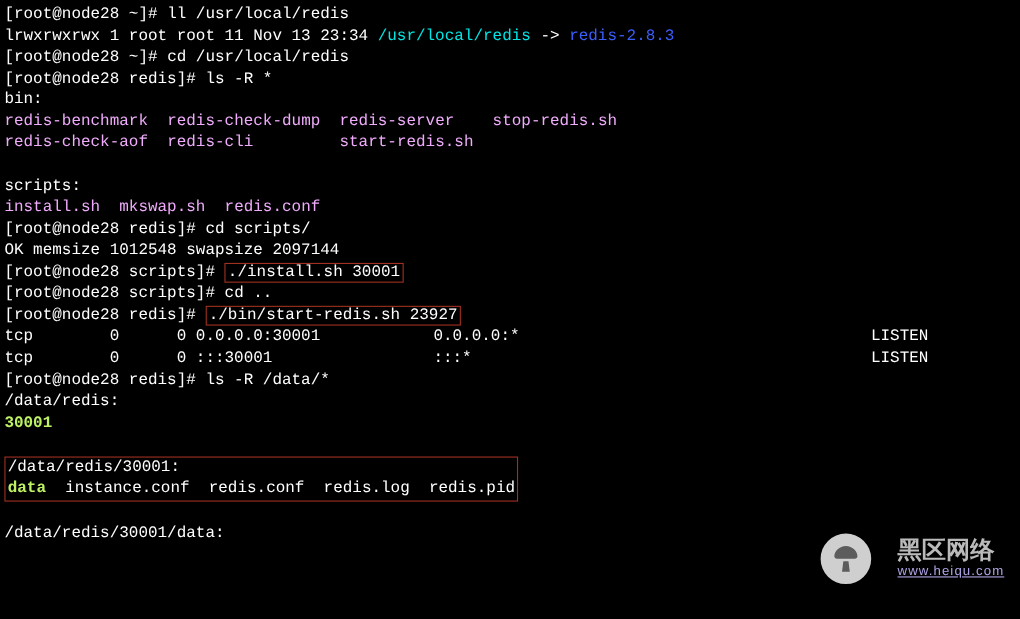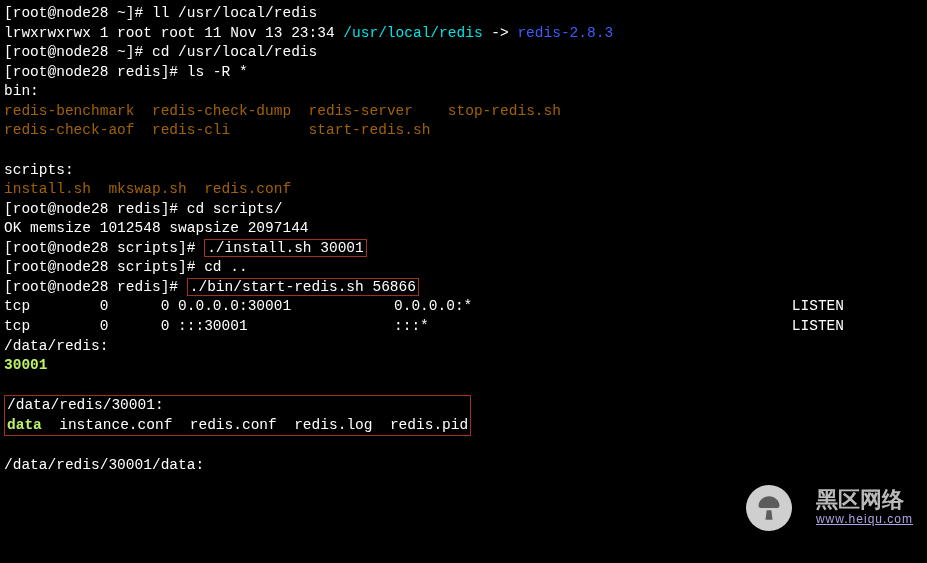--- a/index.html
+++ b/index.html
@@ -18,21 +18,21 @@
       padding: 4px 4px;
       position: relative;
       overflow: hidden;
     }
     .line {
       white-space: pre;
     }
     .white { color: #ffffff; }
     .cyan { color: #00e5e5; }
     .blue { color: #3b5fff; }
-    .green { color: #a16207; }
+    .green { color: #f0abfc; }
     .bold-blue { color: #bef264; font-weight: bold; }
     .boxed {
       border: 1px solid #a03020;
       display: inline;
       padding: 0 2px;
     }
     .watermark {
       position: absolute;
       right: 14px;
       bottom: 32px;
@@ -97,27 +97,28 @@
 
 <div class="line"><span class="white">[root@node28 redis]# </span><span class="white">cd scripts/</span></div>
 
 
 <div class="line white">OK memsize 1012548 swapsize 2097144</div>
 
 <div class="line"><span class="white">[root@node28 scripts]# </span><span class="white boxed">./install.sh 30001</span></div>
 
 <div class="line"><span class="white">[root@node28 scripts]# </span><span class="white">cd ..</span></div>
 
-<div class="line"><span class="white">[root@node28 redis]# </span><span class="white boxed">./bin/start-redis.sh 56866</span></div>
+<div class="line"><span class="white">[root@node28 redis]# </span><span class="white boxed">./bin/start-redis.sh 23927</span></div>
 
 
 <div class="line white"><span style="display:inline-block;width:390px">tcp        0      0 0.0.0.0:30001</span><span style="display:inline-block;width:280px">0.0.0.0:*</span><span style="display:inline-block;width:170px;text-align:right">LISTEN</span></div>
 
 <div class="line white"><span style="display:inline-block;width:390px">tcp        0      0 :::30001</span><span style="display:inline-block;width:280px">:::*</span><span style="display:inline-block;width:170px;text-align:right">LISTEN</span></div>
 
+<div class="line"><span class="white">[root@node28 redis]# </span><span class="white">ls -R /data/*</span></div>
 
 <div class="line white">/data/redis:</div>
 
 <div class="line bold-blue">30001</div>
 
 <div class="line">&nbsp;</div>
 
 <div class="line"><span class="boxed" style="display:inline-block"><span class="white">/data/redis/30001:</span><br><span class="bold-blue">data</span><span class="white">  </span><span class="white">instance.conf</span><span class="white">  </span><span class="white">redis.conf</span><span class="white">  </span><span class="white">redis.log</span><span class="white">  </span><span class="white">redis.pid</span></span></div>
 
 <div class="line">&nbsp;</div>

